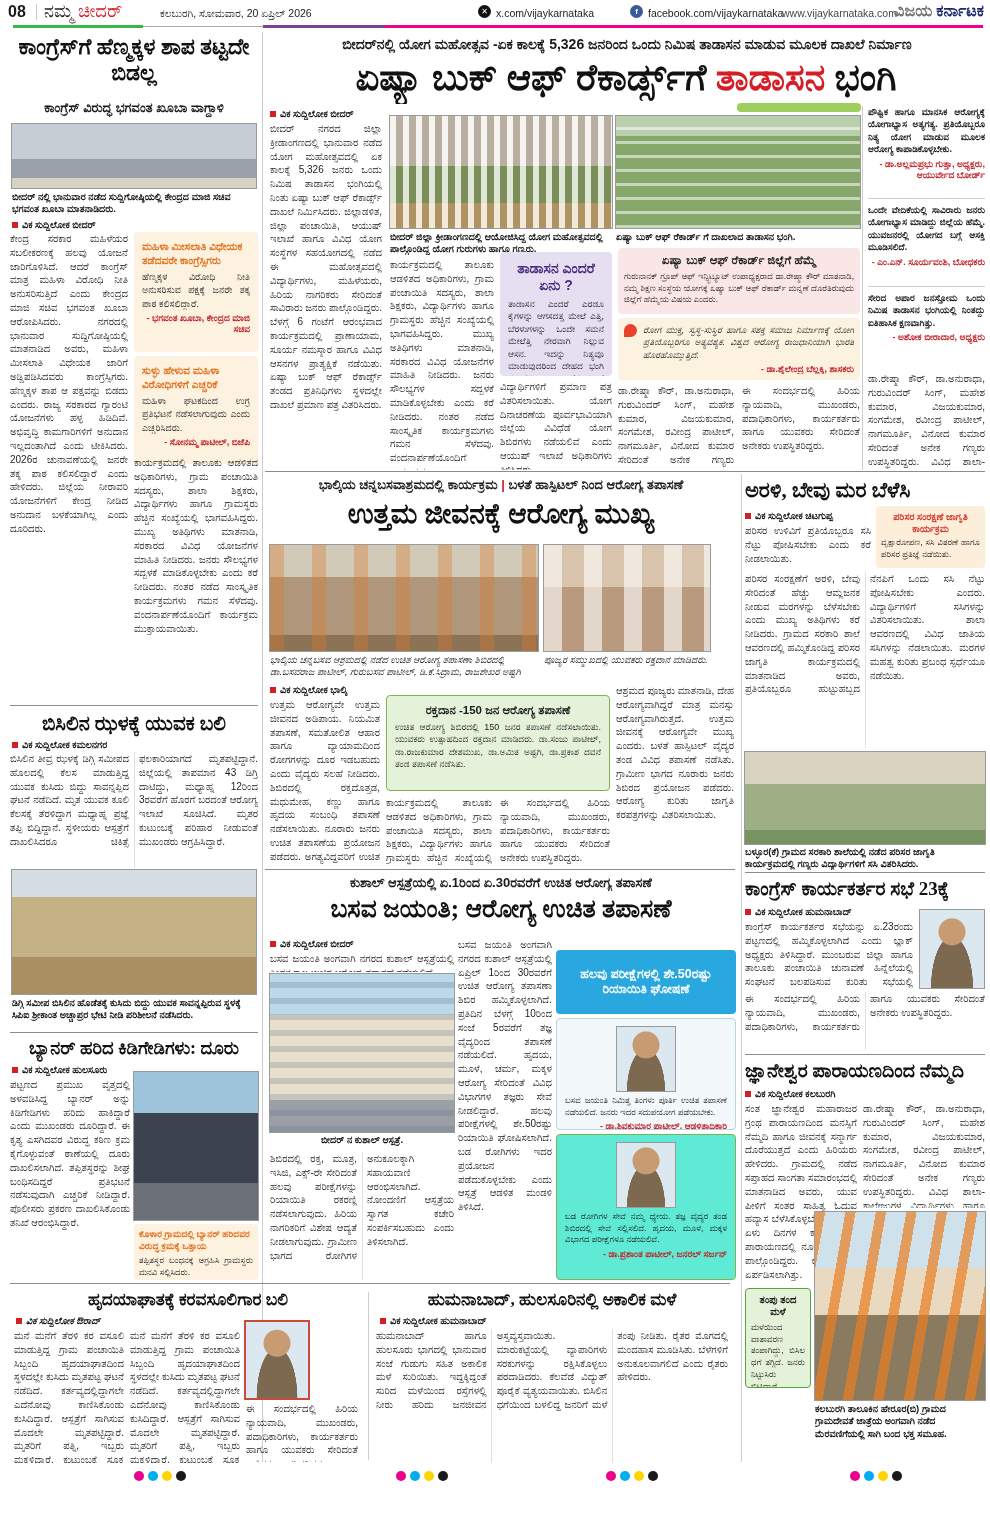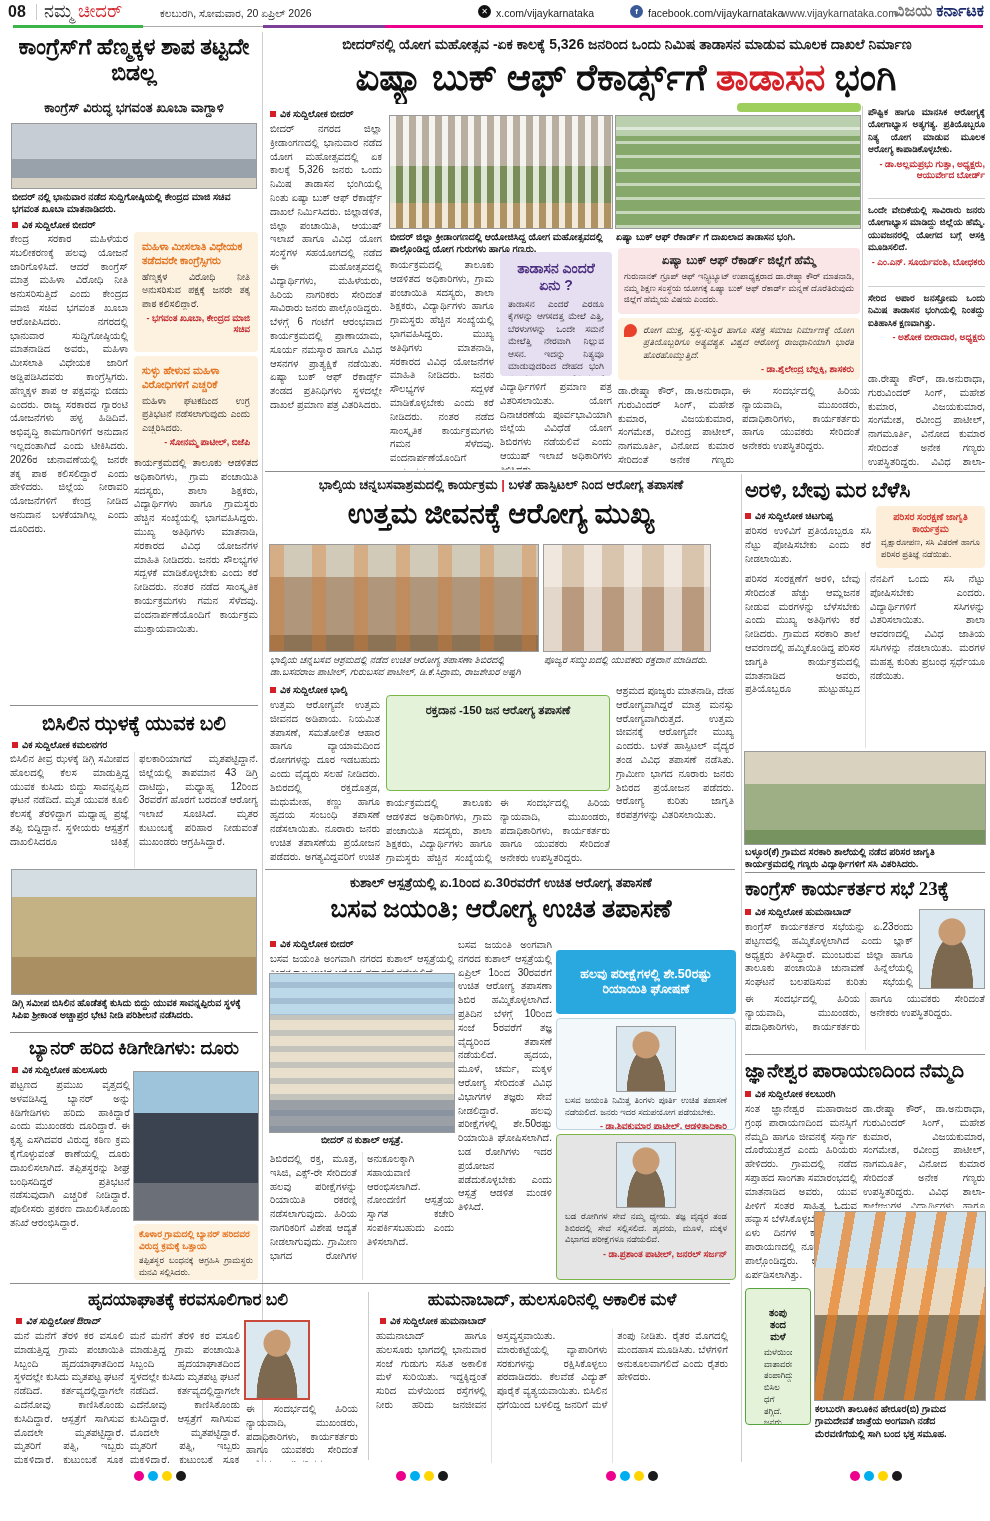--- a/index.html
+++ b/index.html
@@ -196,20 +196,21 @@
   <div class="abs photo ph-blood" style="left:544px;top:545px;width:166px;height:106px;"></div>
   <div class="abs cap cap-it" style="left:270px;top:654px;width:268px;height:26px;">ಭಾಲ್ಕಿಯ ಚನ್ನಬಸವ ಆಶ್ರಮದಲ್ಲಿ ನಡೆದ ಉಚಿತ ಆರೋಗ್ಯ ತಪಾಸಣಾ ಶಿಬಿರದಲ್ಲಿ ಡಾ.ಬಸವರಾಜ ಪಾಟೀಲ್, ಗುರುಬಸವ ಪಾಟೀಲ್, ಡಿ.ಕೆ.ಸಿದ್ರಾಮ, ರಾಜಶೇಖರ ಅಷ್ಟಗಿ ಮತ್ತಿತರರು ಇದ್ದರು.</div>
   <div class="abs cap cap-it" style="left:544px;top:654px;width:166px;height:26px;">ಪೂಜ್ಯರ ಸಮ್ಮುಖದಲ್ಲಿ ಯುವಕರು ರಕ್ತದಾನ ಮಾಡಿದರು.</div>
   <div class="abs byline" style="left:270px;top:684px;width:110px;">
     <span class="sq"></span>
     <span>ವಿಕ ಸುದ್ದಿಲೋಕ ಭಾಲ್ಕಿ</span>
   </div>
   <div class="abs body" style="left:270px;top:698px;width:110px;height:168px;">ಉತ್ತಮ ಆರೋಗ್ಯವೇ ಉತ್ತಮ ಜೀವನದ ಅಡಿಪಾಯ. ನಿಯಮಿತ ತಪಾಸಣೆ, ಸಮತೋಲಿತ ಆಹಾರ ಹಾಗೂ ವ್ಯಾಯಾಮದಿಂದ ರೋಗಗಳನ್ನು ದೂರ ಇಡಬಹುದು ಎಂದು ವೈದ್ಯರು ಸಲಹೆ ನೀಡಿದರು. ಶಿಬಿರದಲ್ಲಿ ರಕ್ತದೊತ್ತಡ, ಮಧುಮೇಹ, ಕಣ್ಣು ಹಾಗೂ ಹೃದಯ ಸಂಬಂಧಿ ತಪಾಸಣೆ ನಡೆಸಲಾಯಿತು. ನೂರಾರು ಜನರು ಉಚಿತ ತಪಾಸಣೆಯ ಪ್ರಯೋಜನ ಪಡೆದರು. ಅಗತ್ಯವಿದ್ದವರಿಗೆ ಉಚಿತ ಔಷಧ ವಿತರಿಸಲಾಯಿತು.</div>
   <div class="abs bx" style="left:386px;top:695px;width:224px;height:96px;background:#e3f2d9;border:1px solid #7ab648;">
     <div class="bx-title" style="font-size:11.5px;">ರಕ್ತದಾನ -150 ಜನ ಆರೋಗ್ಯ ತಪಾಸಣೆ</div>
+    <div class="body" style="font-size:9px;">ಉಚಿತ ಆರೋಗ್ಯ ಶಿಬಿರದಲ್ಲಿ 150 ಜನರ ತಪಾಸಣೆ ನಡೆಸಲಾಯಿತು. ಯುವಕರು ಉತ್ಸಾಹದಿಂದ ರಕ್ತದಾನ ಮಾಡಿದರು. ಡಾ.ಸಂಜು ಪಾಟೀಲ್, ಡಾ.ರಾಜಕುಮಾರ ದೇಶಮುಖ, ಡಾ.ಅಮಿತ ಅಷ್ಟಗಿ, ಡಾ.ಪ್ರಕಾಶ ದವನೆ ತಂಡ ತಪಾಸಣೆ ನಡೆಸಿತು.</div>
   </div>
   <div class="abs body" style="left:386px;top:796px;width:106px;height:70px;">ಕಾರ್ಯಕ್ರಮದಲ್ಲಿ ತಾಲೂಕು ಆಡಳಿತದ ಅಧಿಕಾರಿಗಳು, ಗ್ರಾಮ ಪಂಚಾಯಿತಿ ಸದಸ್ಯರು, ಶಾಲಾ ಶಿಕ್ಷಕರು, ವಿದ್ಯಾರ್ಥಿಗಳು ಹಾಗೂ ಗ್ರಾಮಸ್ಥರು ಹೆಚ್ಚಿನ ಸಂಖ್ಯೆಯಲ್ಲಿ ಭಾಗವಹಿಸಿದ್ದರು. ಮುಖ್ಯ ಅತಿಥಿಗಳು ಮಾತನಾಡಿ, ಸರಕಾರದ ವಿವಿಧ ಯೋಜನೆಗಳ ಮಾಹಿತಿ ನೀಡಿದರು. ಜನರು ಸೌಲಭ್ಯಗಳ ಸದ್ಬಳಕೆ ಮಾಡಿಕೊಳ್ಳಬೇಕು ಎಂದು ಕರೆ ನೀಡಿದರು. ನಂತರ ನಡೆದ ಸಾಂಸ್ಕೃತಿಕ ಕಾರ್ಯಕ್ರಮಗಳು ಗಮನ ಸೆಳೆದವು. ವಂದನಾರ್ಪಣೆಯೊಂದಿಗೆ ಕಾರ್ಯಕ್ರಮ ಮುಕ್ತಾಯವಾಯಿತು.</div>
   <div class="abs body" style="left:500px;top:796px;width:110px;height:70px;">ಈ ಸಂದರ್ಭದಲ್ಲಿ ಹಿರಿಯ ನ್ಯಾಯವಾದಿ, ಮುಖಂಡರು, ಪದಾಧಿಕಾರಿಗಳು, ಕಾರ್ಯಕರ್ತರು ಹಾಗೂ ಯುವಕರು ಸೇರಿದಂತೆ ಅನೇಕರು ಉಪಸ್ಥಿತರಿದ್ದರು.</div>
   <div class="abs body" style="left:616px;top:684px;width:118px;height:182px;">ಆಶ್ರಮದ ಪೂಜ್ಯರು ಮಾತನಾಡಿ, ದೇಹ ಆರೋಗ್ಯವಾಗಿದ್ದರೆ ಮಾತ್ರ ಮನಸ್ಸು ಆರೋಗ್ಯವಾಗಿರುತ್ತದೆ. ಉತ್ತಮ ಜೀವನಕ್ಕೆ ಆರೋಗ್ಯವೇ ಮುಖ್ಯ ಎಂದರು. ಬಳತೆ ಹಾಸ್ಪಿಟಲ್ ವೈದ್ಯರ ತಂಡ ವಿವಿಧ ತಪಾಸಣೆ ನಡೆಸಿತು. ಗ್ರಾಮೀಣ ಭಾಗದ ನೂರಾರು ಜನರು ಶಿಬಿರದ ಪ್ರಯೋಜನ ಪಡೆದರು. ಆರೋಗ್ಯ ಕುರಿತು ಜಾಗೃತಿ ಕರಪತ್ರಗಳನ್ನು ವಿತರಿಸಲಾಯಿತು.</div>
 
   <div class="abs strap" style="left:270px;top:875px;width:462px;">ಕುಶಾಲ್ ಆಸ್ಪತ್ರೆಯಲ್ಲಿ ಏ.1ರಿಂದ ಏ.30ರವರೆಗೆ ಉಚಿತ ಆರೋಗ್ಯ ತಪಾಸಣೆ</div>
   <div class="abs serif hl" style="left:268px;top:894px;width:466px;height:36px;font-size:25px;">ಬಸವ ಜಯಂತಿ; ಆರೋಗ್ಯ ಉಚಿತ ತಪಾಸಣೆ</div>
   <div class="abs byline" style="left:270px;top:938px;width:184px;">
     <span class="sq"></span>
     <span>ವಿಕ ಸುದ್ದಿಲೋಕ ಬೀದರ್</span>
@@ -220,21 +221,21 @@
   <div class="abs body cols2" style="left:270px;top:1152px;width:184px;height:128px;">ಶಿಬಿರದಲ್ಲಿ ರಕ್ತ, ಮೂತ್ರ, ಇಸಿಜಿ, ಎಕ್ಸ್-ರೇ ಸೇರಿದಂತೆ ಹಲವು ಪರೀಕ್ಷೆಗಳನ್ನು ರಿಯಾಯಿತಿ ರಕರಣ್ಲಿ ನಡೆಸಲಾಗುವುದು. ಹಿರಿಯ ನಾಗರಿಕರಿಗೆ ವಿಶೇಷ ಆದ್ಯತೆ ನೀಡಲಾಗುವುದು. ಗ್ರಾಮೀಣ ಭಾಗದ ರೋಗಿಗಳ ಅನುಕೂಲಕ್ಕಾಗಿ ಸಹಾಯವಾಣಿ ಆರಂಭಿಸಲಾಗಿದೆ. ನೋಂದಣಿಗೆ ಆಸ್ಪತ್ರೆಯ ಸ್ವಾಗತ ಕಚೇರಿ ಸಂಪರ್ಕಿಸಬಹುದು ಎಂದು ತಿಳಿಸಲಾಗಿದೆ.</div>
   <div class="abs body" style="left:458px;top:938px;width:94px;height:342px;">ಬಸವ ಜಯಂತಿ ಅಂಗವಾಗಿ ನಗರದ ಕುಶಾಲ್ ಆಸ್ಪತ್ರೆಯಲ್ಲಿ ಏಪ್ರಿಲ್ 1ರಿಂದ 30ರವರೆಗೆ ಉಚಿತ ಆರೋಗ್ಯ ತಪಾಸಣಾ ಶಿಬಿರ ಹಮ್ಮಿಕೊಳ್ಳಲಾಗಿದೆ. ಪ್ರತಿದಿನ ಬೆಳಗ್ಗೆ 10ರಿಂದ ಸಂಜೆ 5ರವರೆಗೆ ತಜ್ಞ ವೈದ್ಯರಿಂದ ತಪಾಸಣೆ ನಡೆಯಲಿದೆ. ಹೃದಯ, ಮೂಳೆ, ಚರ್ಮ, ಮಕ್ಕಳ ಆರೋಗ್ಯ ಸೇರಿದಂತೆ ವಿವಿಧ ವಿಭಾಗಗಳ ತಜ್ಞರು ಸೇವೆ ನೀಡಲಿದ್ದಾರೆ. ಹಲವು ಪರೀಕ್ಷೆಗಳಲ್ಲಿ ಶೇ.50ರಷ್ಟು ರಿಯಾಯಿತಿ ಘೋಷಿಸಲಾಗಿದೆ. ಬಡ ರೋಗಿಗಳು ಇದರ ಪ್ರಯೋಜನ ಪಡೆದುಕೊಳ್ಳಬೇಕು ಎಂದು ಆಸ್ಪತ್ರೆ ಆಡಳಿತ ಮಂಡಳಿ ತಿಳಿಸಿದೆ.</div>
   <div class="abs bx" style="left:556px;top:950px;width:180px;height:64px;background:#29a8e0;display:flex;align-items:center;">
     <div style="color:#fff;font-weight:bold;font-size:12.5px;text-align:center;width:100%;">ಹಲವು ಪರೀಕ್ಷೆಗಳಲ್ಲಿ ಶೇ.50ರಷ್ಟು ರಿಯಾಯಿತಿ ಘೋಷಣೆ</div>
   </div>
   <div class="abs bx" style="left:556px;top:1018px;width:180px;height:112px;background:#f3f8fb;border:1px solid #bcd3e0;">
     <div class="photo ph-portrait" style="width:58px;height:64px;margin:0 auto 4px auto;"></div>
     <div class="body" style="font-size:8.5px;">ಬಸವ ಜಯಂತಿ ನಿಮಿತ್ತ ತಿಂಗಳು ಪೂರ್ತಿ ಉಚಿತ ತಪಾಸಣೆ ನಡೆಯಲಿದೆ. ಜನರು ಇದರ ಸದುಪಯೋಗ ಪಡೆಯಬೇಕು.</div>
     <div class="sig">- ಡಾ.ಶಿವಕುಮಾರ ಪಾಟೀಲ್, ಆಡಳಿತಾಧಿಕಾರಿ</div>
   </div>
-  <div class="abs bx" style="left:556px;top:1134px;width:180px;height:146px;background:#e5e5e5;border:1px solid #7ab648;">
+  <div class="abs bx" style="left:556px;top:1134px;width:180px;height:146px;background:#5eead4;border:1px solid #7ab648;">
     <div class="photo ph-portrait" style="width:58px;height:64px;margin:0 auto 4px auto;"></div>
     <div class="body" style="font-size:8.5px;">ಬಡ ರೋಗಿಗಳ ಸೇವೆ ನಮ್ಮ ಧ್ಯೇಯ. ತಜ್ಞ ವೈದ್ಯರ ತಂಡ ಶಿಬಿರದಲ್ಲಿ ಸೇವೆ ಸಲ್ಲಿಸಲಿದೆ. ಹೃದಯ, ಮೂಳೆ, ಮಕ್ಕಳ ವಿಭಾಗದ ಪರೀಕ್ಷೆಗಳೂ ನಡೆಯಲಿವೆ.</div>
     <div class="sig">- ಡಾ.ಪ್ರಶಾಂತ ಪಾಟೀಲ್, ಜನರಲ್ ಸರ್ಜನ್</div>
   </div>
 
   <div class="abs serif hl hl-left" style="left:745px;top:478px;width:240px;height:28px;font-size:21px;">ಅರಳಿ, ಬೇವು ಮರ ಬೆಳೆಸಿ</div>
   <div class="abs byline" style="left:745px;top:510px;width:126px;">
     <span class="sq"></span>
     <span>ವಿಕ ಸುದ್ದಿಲೋಕ ಚಿಟಗುಪ್ಪ</span>
   </div>
@@ -258,21 +259,21 @@
 
   <div class="abs serif hl hl-left" style="left:745px;top:1060px;width:240px;height:26px;font-size:19px;">ಜ್ಞಾನೇಶ್ವರ ಪಾರಾಯಣದಿಂದ ನೆಮ್ಮದಿ</div>
   <div class="abs byline" style="left:745px;top:1088px;width:240px;">
     <span class="sq"></span>
     <span>ವಿಕ ಸುದ್ದಿಲೋಕ ಕಲಬುರಗಿ</span>
   </div>
   <div class="abs body" style="left:745px;top:1102px;width:112px;height:180px;">ಸಂತ ಜ್ಞಾನೇಶ್ವರ ಮಹಾರಾಜರ ಗ್ರಂಥ ಪಾರಾಯಣದಿಂದ ಮನಸ್ಸಿಗೆ ನೆಮ್ಮದಿ ಹಾಗೂ ಜೀವನಕ್ಕೆ ಸನ್ಮಾರ್ಗ ದೊರೆಯುತ್ತದೆ ಎಂದು ಹಿರಿಯರು ಹೇಳಿದರು. ಗ್ರಾಮದಲ್ಲಿ ನಡೆದ ಸಪ್ತಾಹದ ಸಾಂಗತಾ ಸಮಾರಂಭದಲ್ಲಿ ಮಾತನಾಡಿದ ಅವರು, ಯುವ ಪೀಳಿಗೆ ಸಂತರ ಸಾಹಿತ್ಯ ಓದುವ ಹವ್ಯಾಸ ಬೆಳೆಸಿಕೊಳ್ಳಬೇಕು ಎಂದರು. ಏಳು ದಿನಗಳ ಕಾಲ ನಡೆದ ಪಾರಾಯಣದಲ್ಲಿ ನೂರಾರು ಭಕ್ತರು ಪಾಲ್ಗೊಂಡಿದ್ದರು. ಅನ್ನದಾಸೋಹ ಏರ್ಪಡಿಸಲಾಗಿತ್ತು.</div>
   <div class="abs body" style="left:863px;top:1102px;width:122px;height:106px;">ಡಾ.ರೇಷ್ಮಾ ಕೌರ್, ಡಾ.ಅನುರಾಧಾ, ಗುರುವಿಂದರ್ ಸಿಂಗ್, ಮಹೇಶ ಕುಮಾರ, ವಿಜಯಕುಮಾರ, ಸಂಗಮೇಶ, ರವೀಂದ್ರ ಪಾಟೀಲ್, ನಾಗಮೂರ್ತಿ, ವಿನೋದ ಕುಮಾರ ಸೇರಿದಂತೆ ಅನೇಕ ಗಣ್ಯರು ಉಪಸ್ಥಿತರಿದ್ದರು. ವಿವಿಧ ಶಾಲಾ-ಕಾಲೇಜುಗಳ ವಿದ್ಯಾರ್ಥಿಗಳು ಹಾಗೂ ಯೋಗ ಶಿಕ್ಷಕರು ದಾಖಲೆಯ ಕ್ಷಣಕ್ಕೆ ಸಾಕ್ಷಿಯಾದರು.</div>
   <div class="abs photo ph-proc" style="left:815px;top:1212px;width:170px;height:188px;"></div>
   <div class="abs cap" style="left:815px;top:1403px;width:170px;height:56px;">ಕಲಬುರಗಿ ತಾಲೂಕಿನ ಹೇರೂರ(ಬಿ) ಗ್ರಾಮದ ಗ್ರಾಮದೇವತೆ ಜಾತ್ರೆಯ ಅಂಗವಾಗಿ ನಡೆದ ಮೆರವಣಿಗೆಯಲ್ಲಿ ಸಾಗಿ ಬಂದ ಭಕ್ತ ಸಮೂಹ.</div>
-  <div class="abs bx" style="left:745px;top:1288px;width:66px;height:137px;background:#e3f2d9;border:1px solid #58a43c;padding:18px;">
+  <div class="abs bx" style="left:745px;top:1288px;width:66px;height:100px;background:#e3f2d9;border:1px solid #58a43c;padding:5px;">
     <div class="bx-title" style="font-size:10px;">ತಂಪು ತಂದ ಮಳೆ</div>
     <div class="body" style="font-size:8.5px;">ಮಳೆಯಿಂದ ವಾತಾವರಣ ತಂಪಾಗಿದ್ದು, ಬಿಸಿಲ ಧಗೆ ತಗ್ಗಿದೆ. ಜನರು ನಿಟ್ಟುಸಿರು ಬಿಟ್ಟಿದ್ದಾರೆ.</div>
   </div>
 
   <div class="abs serif hl" style="left:14px;top:1290px;width:348px;height:22px;font-size:17px;">ಹೃದಯಾಘಾತಕ್ಕೆ ಕರವಸೂಲಿಗಾರ ಬಲಿ</div>
   <div class="abs byline" style="left:16px;top:1315px;width:344px;font-style:italic;">
     <span class="sq"></span>
     <span>ವಿಕ ಸುದ್ದಿಲೋಕ ಔರಾದ್</span>
   </div>
   <div class="abs body" style="left:14px;top:1329px;width:110px;height:134px;">ಮನೆ ಮನೆಗೆ ತೆರಳಿ ಕರ ವಸೂಲಿ ಮಾಡುತ್ತಿದ್ದ ಗ್ರಾಮ ಪಂಚಾಯಿತಿ ಸಿಬ್ಬಂದಿ ಹೃದಯಾಘಾತದಿಂದ ಸ್ಥಳದಲ್ಲೇ ಕುಸಿದು ಮೃತಪಟ್ಟ ಘಟನೆ ನಡೆದಿದೆ. ಕರ್ತವ್ಯದಲ್ಲಿದ್ದಾಗಲೇ ಎದೆನೋವು ಕಾಣಿಸಿಕೊಂಡು ಕುಸಿದಿದ್ದಾರೆ. ಆಸ್ಪತ್ರೆಗೆ ಸಾಗಿಸುವ ಮೊದಲೇ ಮೃತಪಟ್ಟಿದ್ದಾರೆ. ಮೃತರಿಗೆ ಪತ್ನಿ, ಇಬ್ಬರು ಮಕ್ಕಳಿದ್ದಾರೆ. ಕುಟುಂಬಕ್ಕೆ ಸೂಕ್ತ ಪರಿಹಾರ ನೀಡುವಂತೆ ಗ್ರಾಮಸ್ಥರು ಒತ್ತಾಯಿಸಿದ್ದಾರೆ. ಮೃತರ ಅಂತ್ಯಕ್ರಿಯೆ ಸ್ವಗ್ರಾಮದಲ್ಲಿ ನಡೆಯಿತು. ಗ್ರಾಮದಲ್ಲಿ ಶೋಕದ ವಾತಾವರಣ ನಿರ್ಮಾಣವಾಗಿದೆ.</div>

